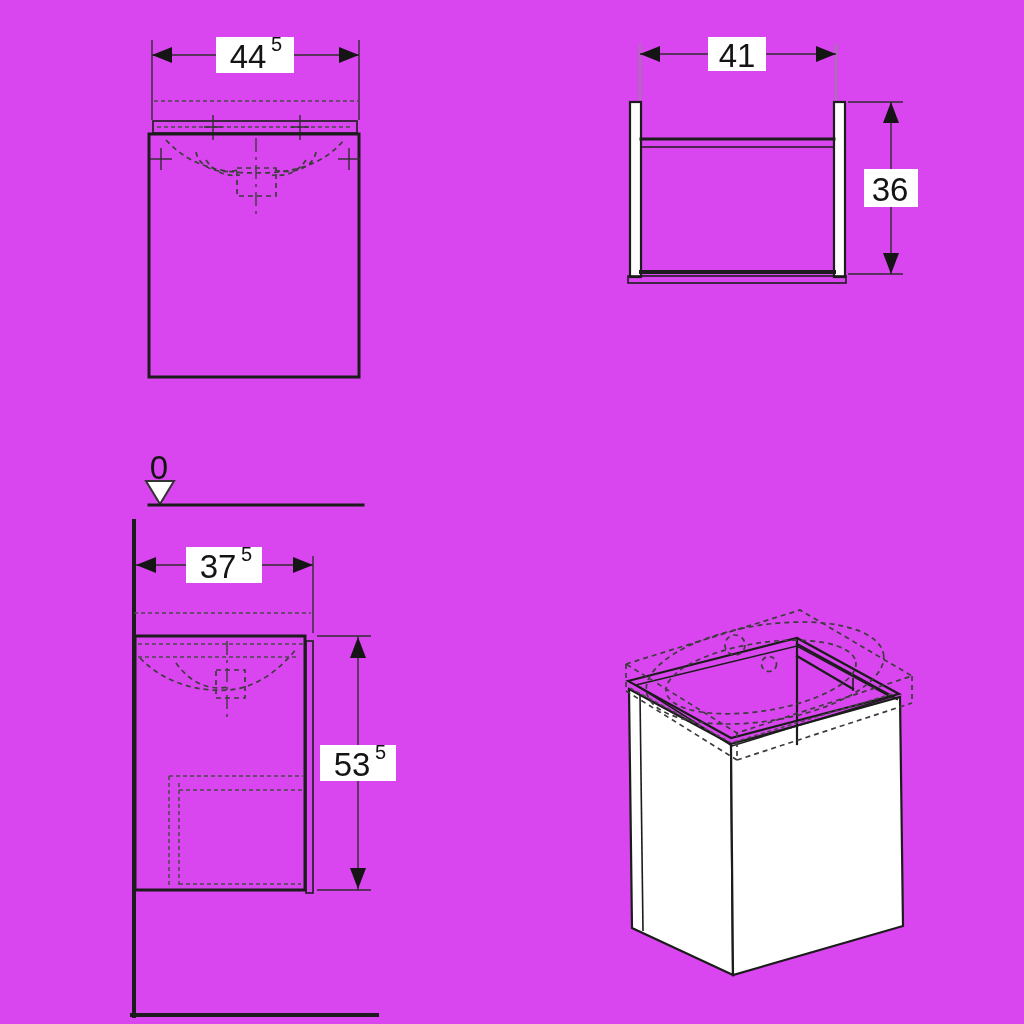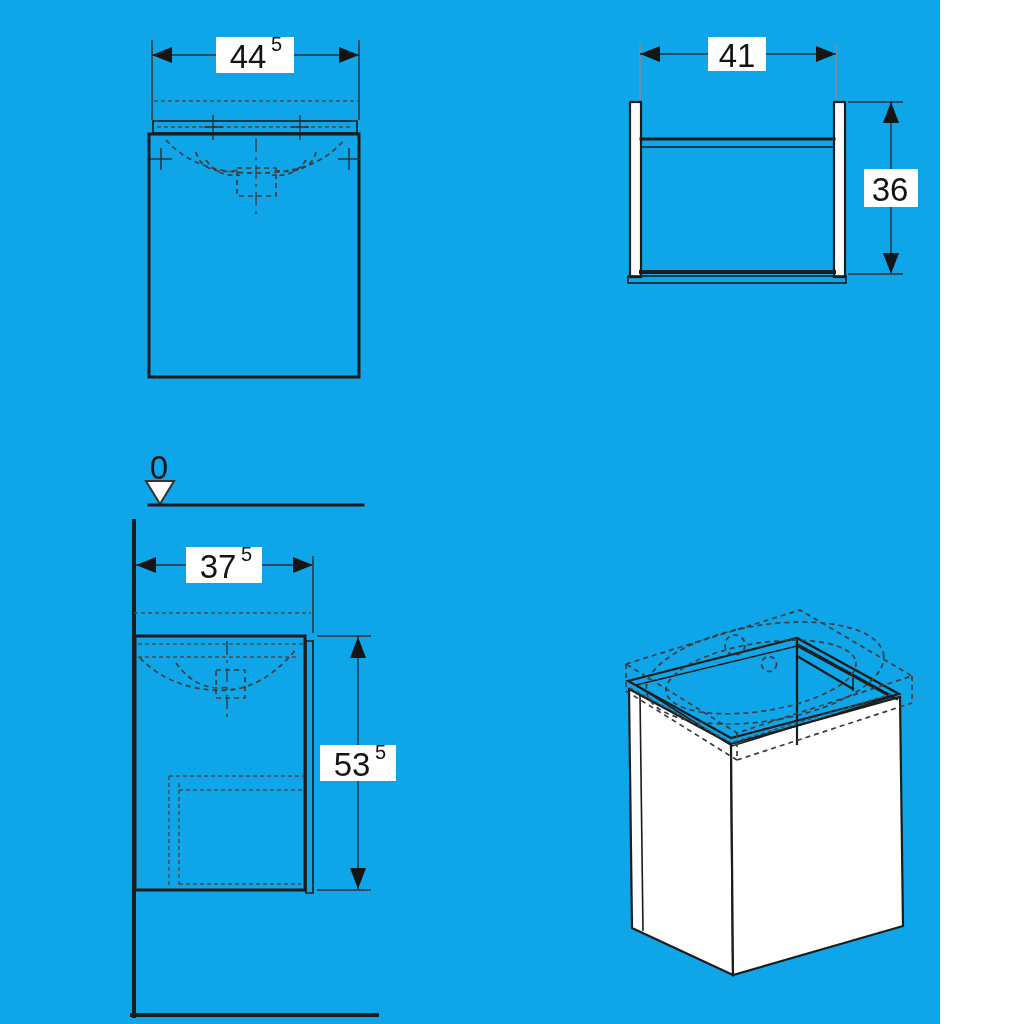--- a/index.html
+++ b/index.html
@@ -1,16 +1,16 @@
 <!DOCTYPE html>
 <html><head>
 <meta charset="utf-8">
 <style>
   html,body{margin:0;padding:0;background:#fff;}
-  .canvas{position:relative;width:940px;height:1024px;background:#0ea5e9;overflow:hidden;}
+  .canvas{position:relative;width:1024px;height:1024px;background:#d946ef;overflow:hidden;}
   svg{position:absolute;left:0;top:0;}
   text{
     font-family:"Liberation Sans","DejaVu Sans",sans-serif;
     font-size:33px;fill:#141414;dominant-baseline:central;
   }
   text.sup{font-size:20px;}
   .s3{stroke:#1c1c1c;stroke-width:3;fill:none;stroke-linecap:square;}
   .s4{stroke:#1c1c1c;stroke-width:4;fill:none;stroke-linecap:square;}
   .s2{stroke:#1c1c1c;stroke-width:2.2;fill:none;stroke-linecap:square;}
   .s2f{stroke:#1c1c1c;stroke-width:2.2;fill:#ffffff;stroke-linejoin:miter;}

